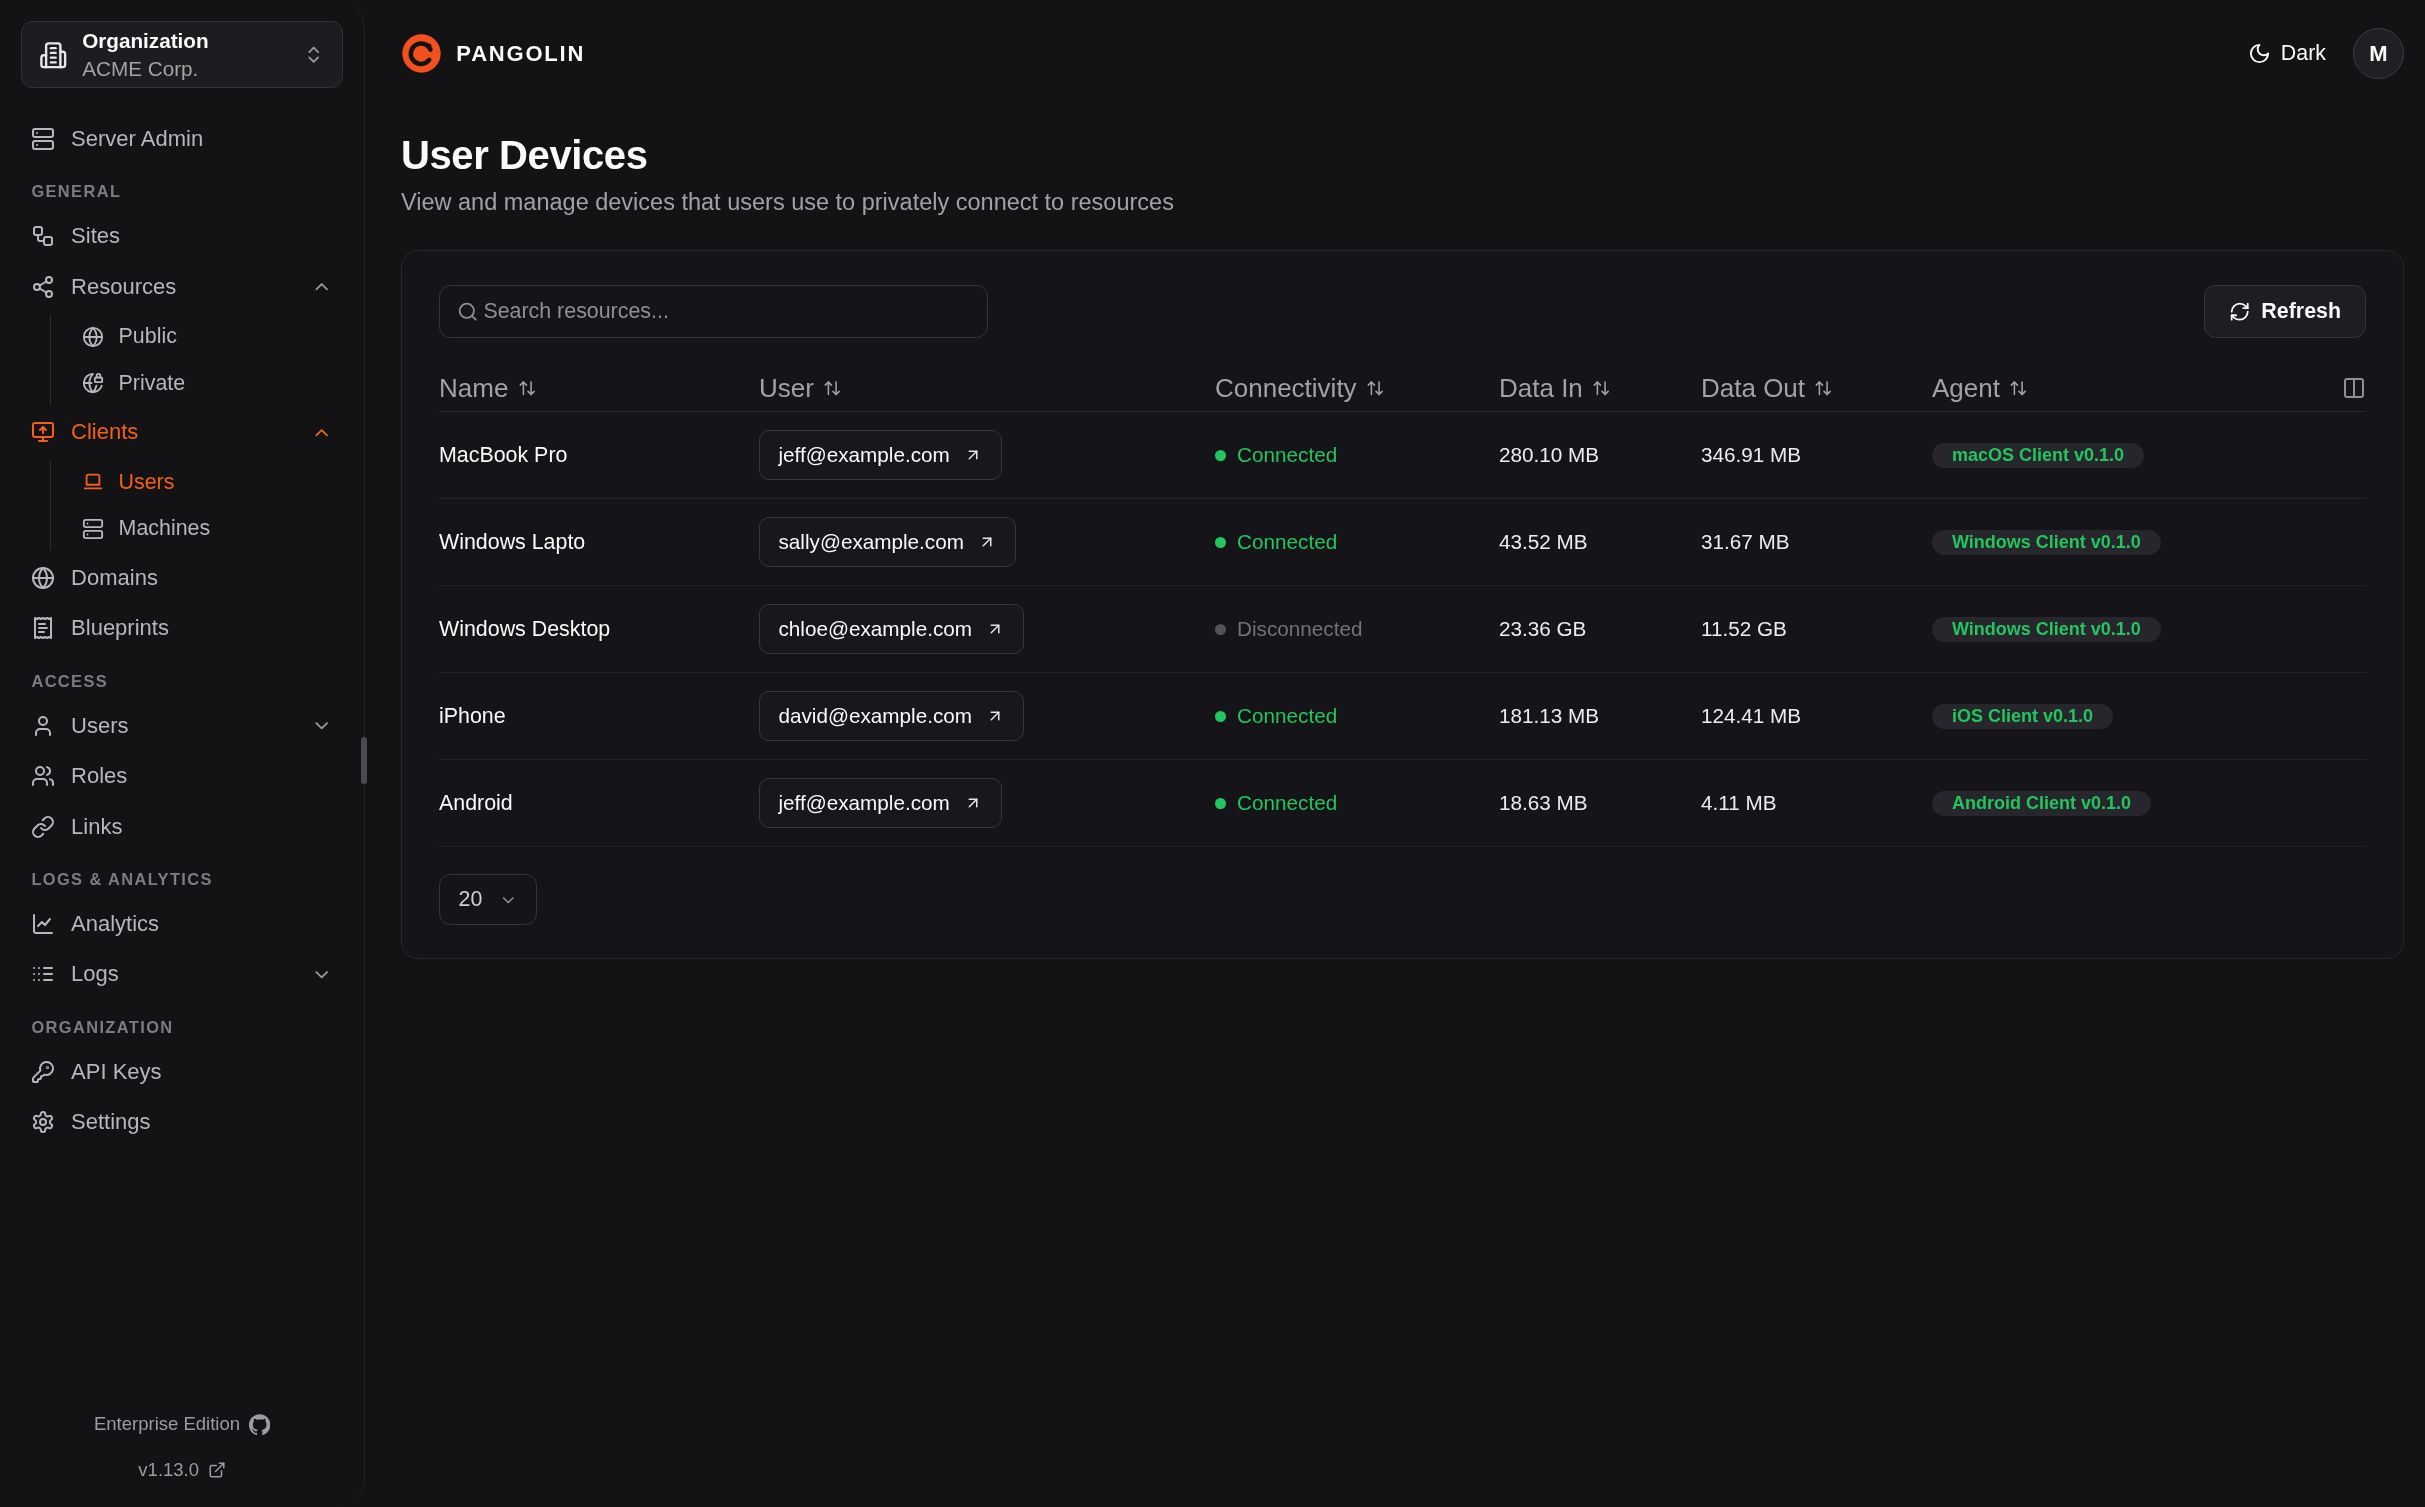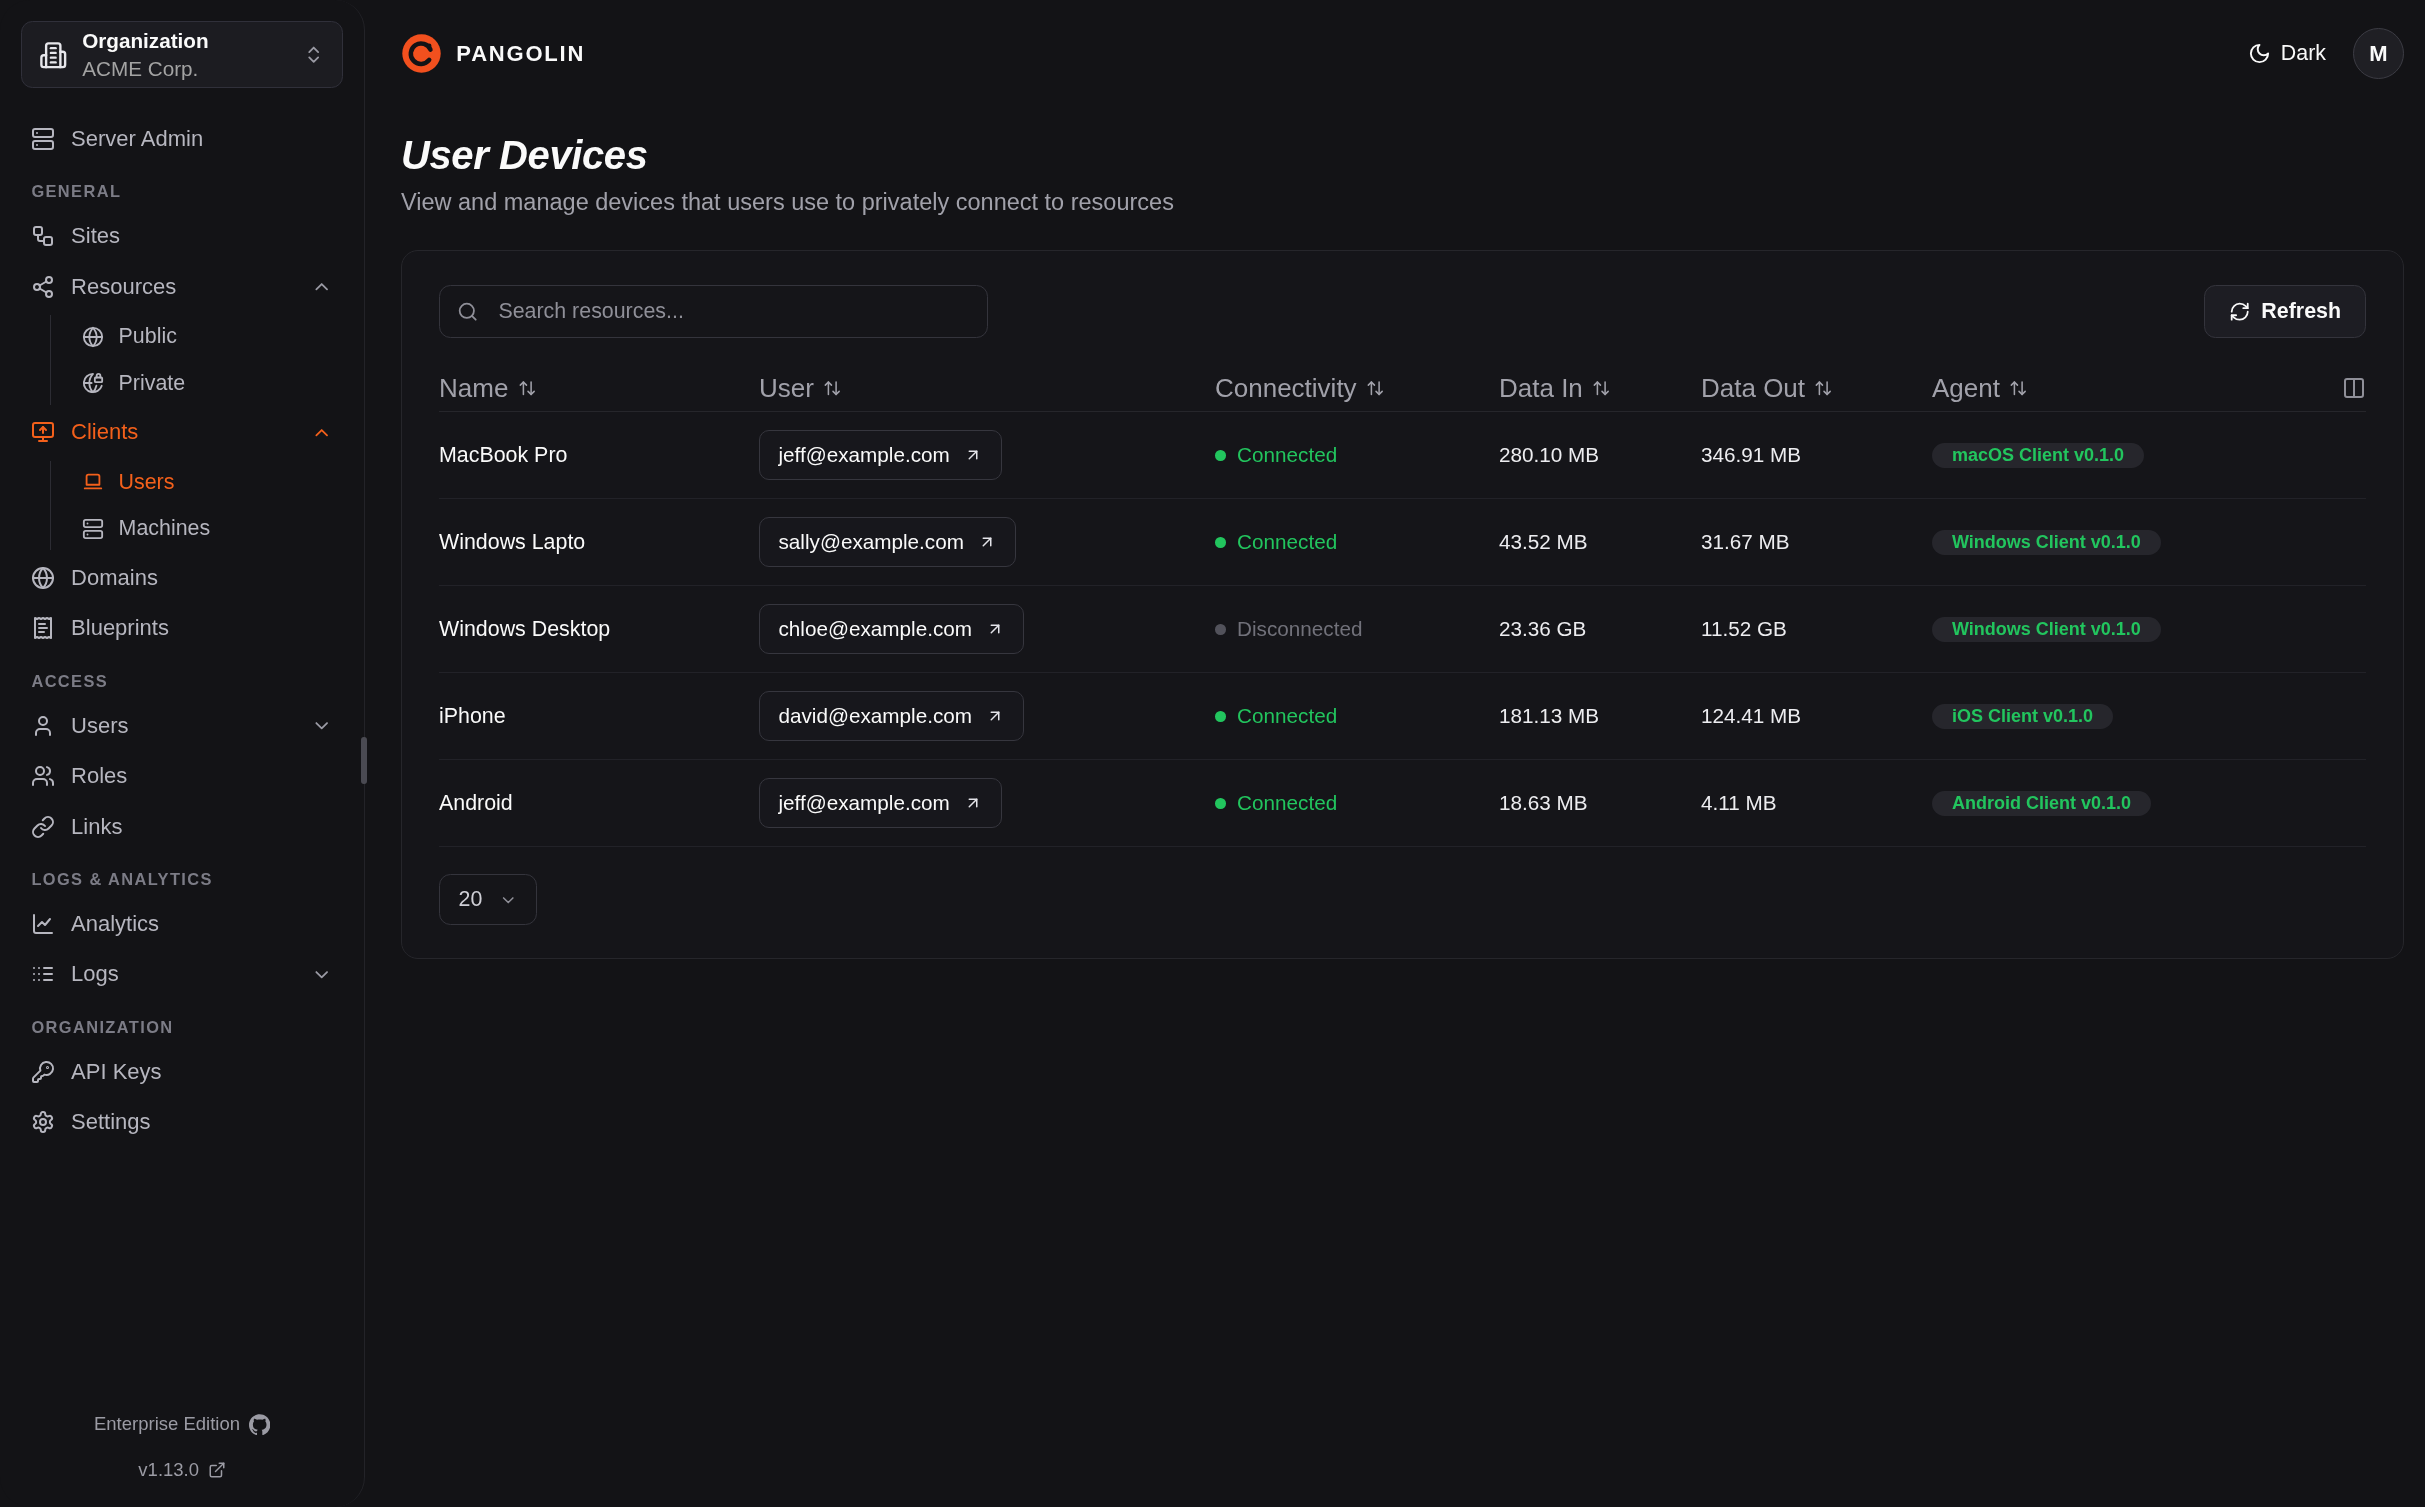--- a/index.html
+++ b/index.html
@@ -68,31 +68,31 @@
   .logo-text{font-size:22px;font-weight:700;letter-spacing:1.8px;color:#fafafa;}
   .top-right{display:flex;align-items:center;gap:27px;}
   .theme-toggle{display:flex;align-items:center;gap:10px;font-size:21.4px;color:#fafafa;cursor:pointer;}
   .theme-toggle svg{width:23px;height:23px;}
   .avatar{
     width:51px;height:51px;border-radius:50%;background:#1f1f24;border:1.4px solid #3c3c44;
     display:flex;align-items:center;justify-content:center;font-size:22px;font-weight:600;cursor:pointer;
   }
 
   .page-head{margin-top:26px;}
-  .page-title{font-size:40px;font-weight:700;letter-spacing:-0.4px;font-style:italic;}
+  .page-title{font-size:40px;font-weight:700;letter-spacing:-0.4px;}
   .page-subtitle{margin-top:11.4px;font-size:23.5px;color:var(--muted);}
 
   .card{
     margin-top:34px;border:0.7px solid var(--border);border-radius:17px;background:var(--panel);
     padding:34px 37px 33px;display:flex;flex-direction:column;
   }
   .toolbar{display:flex;align-items:flex-start;justify-content:space-between;margin-bottom:27px;}
   .search{
     width:549px;height:53px;border:0.7px solid var(--border-strong);border-radius:11.4px;
-    display:flex;align-items:center;gap:20px;padding:0 17px;background:transparent;
+    display:flex;align-items:center;gap:5px;padding:0 17px;background:transparent;
   }
   .search svg{width:21.4px;height:21.4px;color:#8f8f98;flex:none;}
   .search input{
     flex:1;background:transparent;border:0;outline:none;color:#e4e4e9;font-size:21.4px;
     font-family:"Liberation Sans", sans-serif;
   }
   .search input::placeholder{color:#8f8f98;}
   .refresh-btn{
     height:53px;padding:0 24px;border-radius:11.4px;border:0.7px solid var(--border-strong);
     background:#1d1d23;color:#fafafa;font-size:21.4px;font-weight:600;

